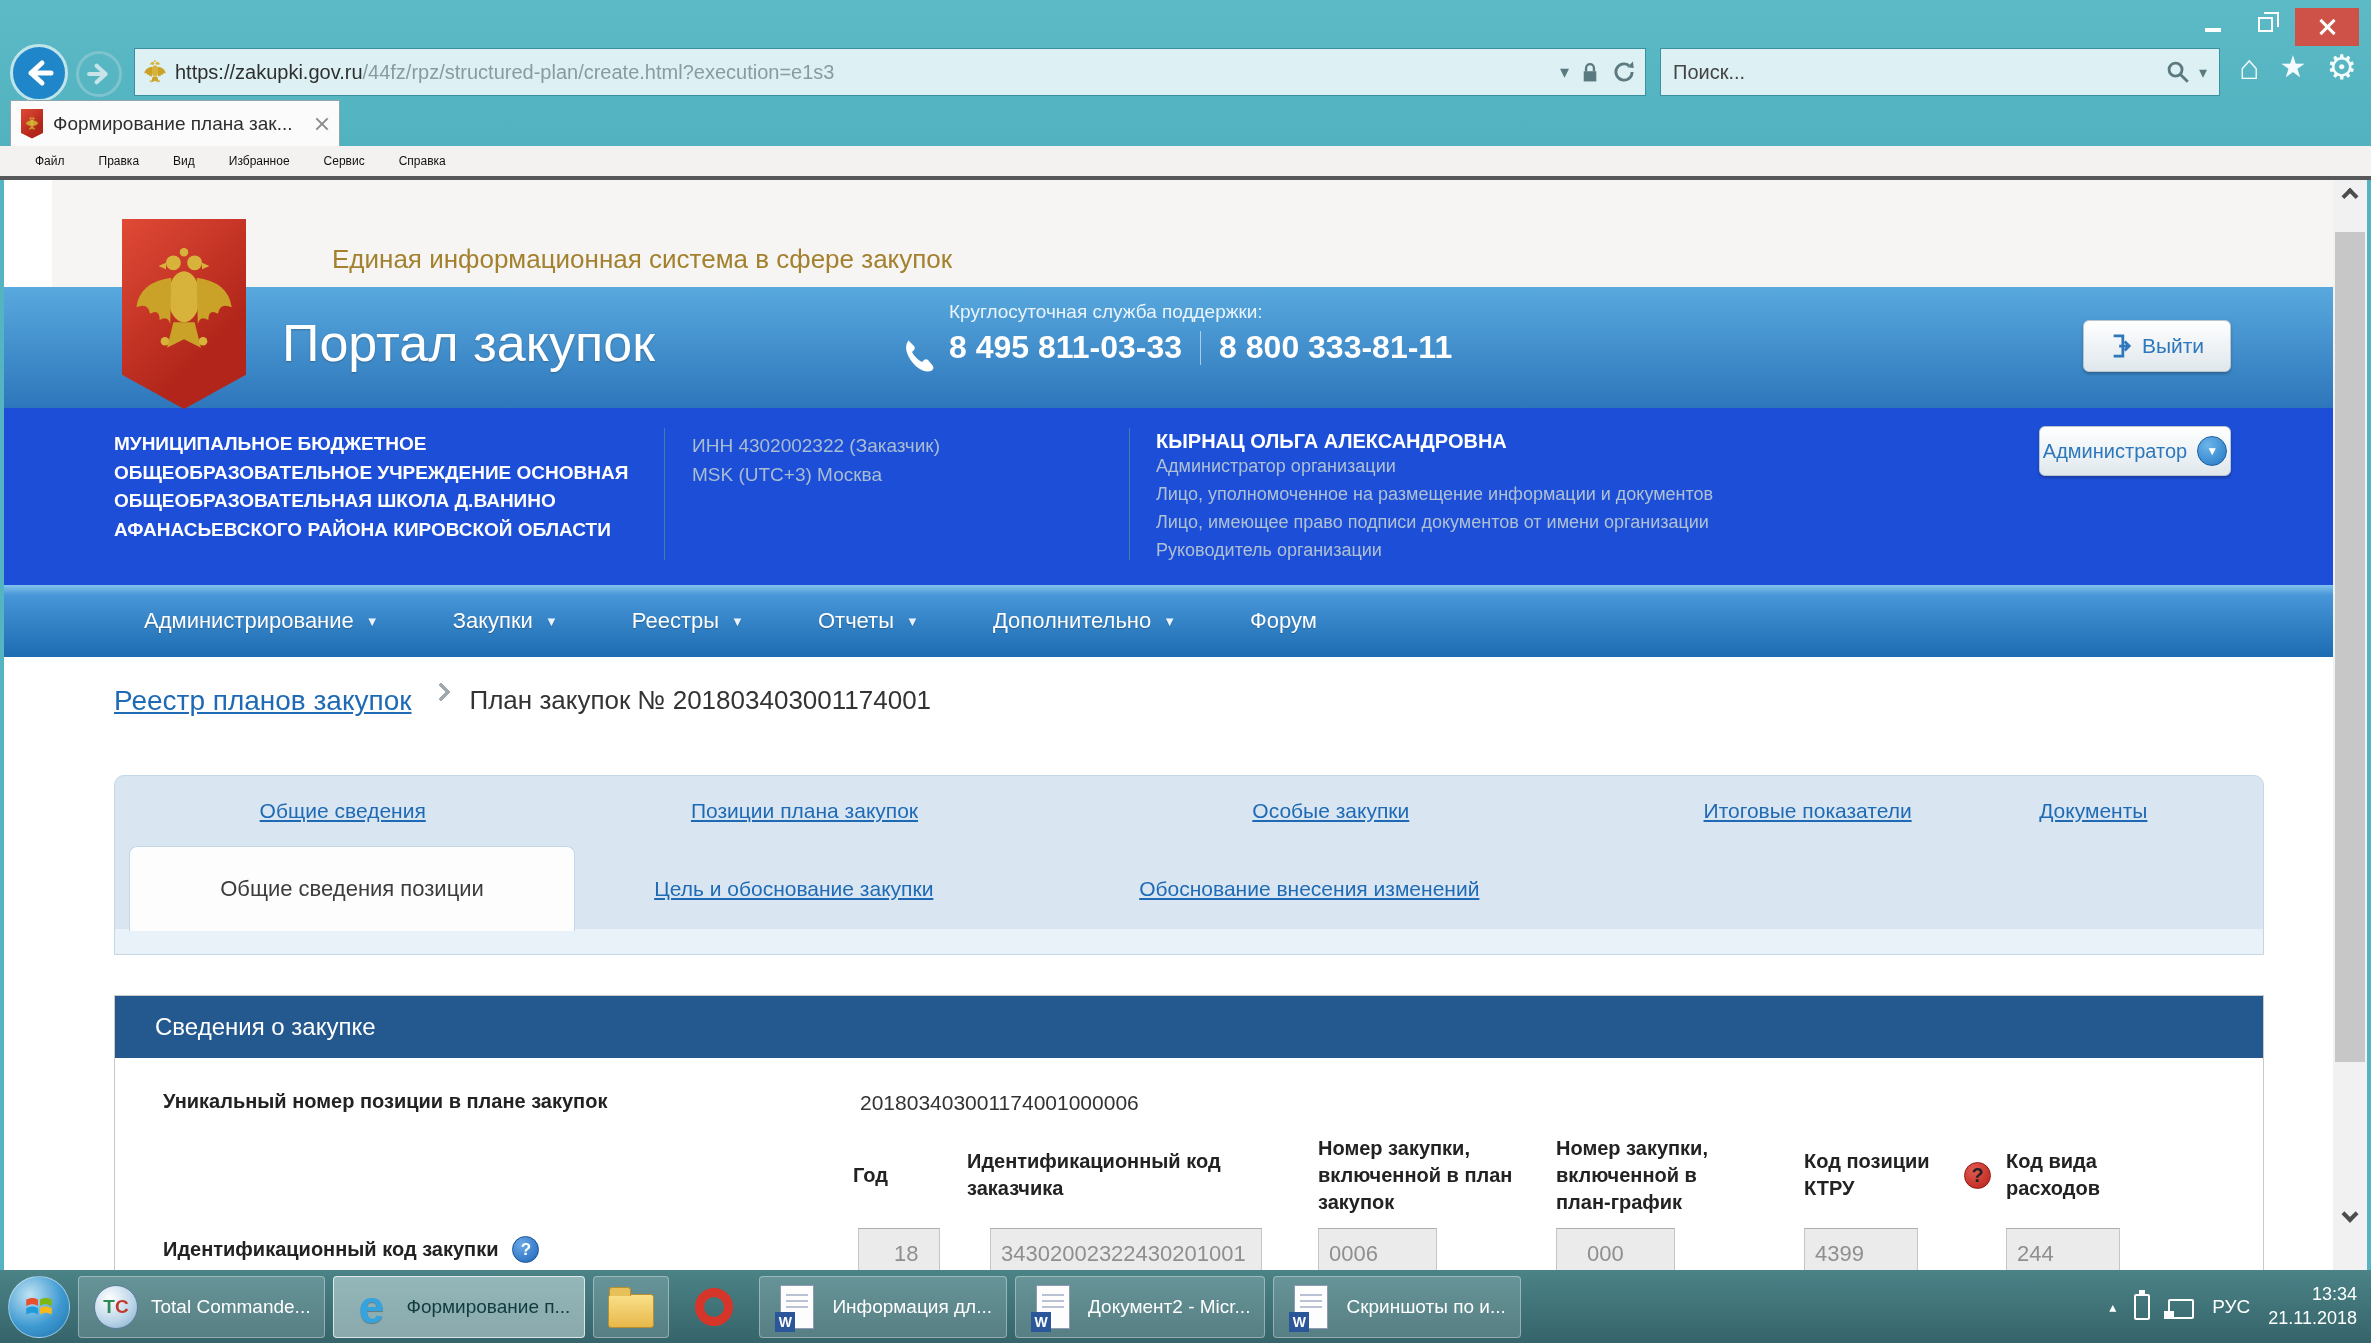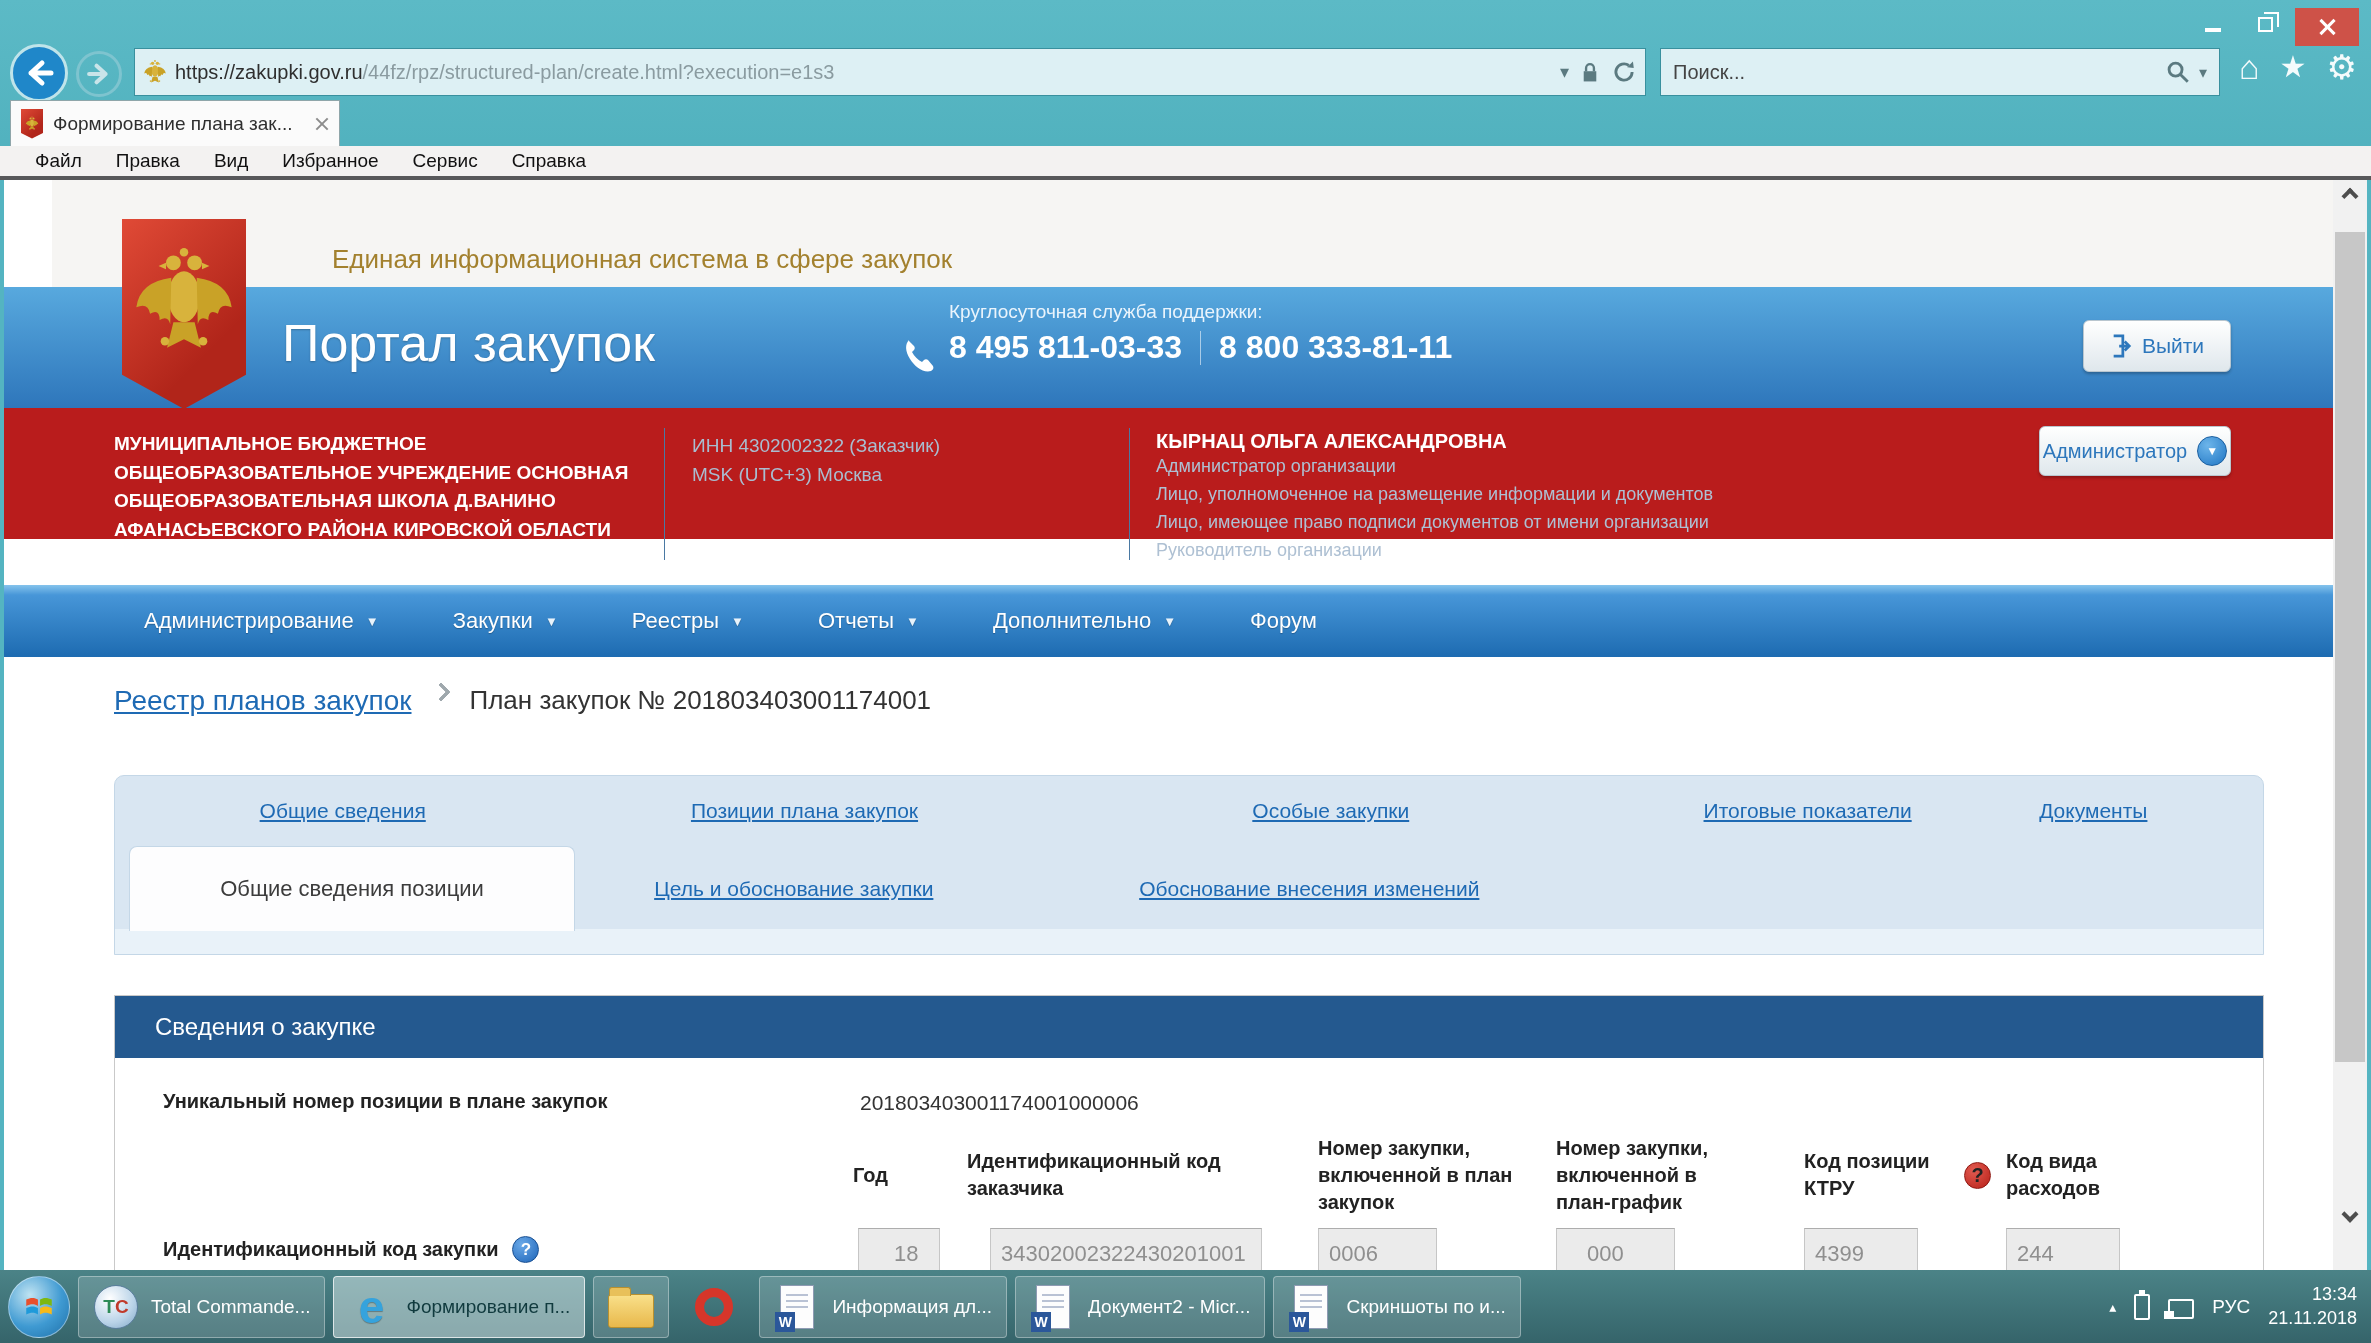--- a/index.html
+++ b/index.html
@@ -39,41 +39,41 @@
   .tabrow { position:absolute; left:0; top:100px; width:2371px; height:46px; }
   .btab { position:absolute; left:10px; top:0; width:330px; height:46px; background:#fbfbfb; border:1px solid #8fa6aa; border-bottom:none;
       display:flex; align-items:center; gap:10px; padding:0 10px; }
   .btab .title { font-size:19px; color:#2f2f2f; white-space:nowrap; overflow:hidden; }
   .tab-x { position:relative; width:14px; height:14px; margin-left:auto; opacity:.55; }
   .tab-x:before,.tab-x:after { content:""; position:absolute; left:6px; top:-1px; width:2px; height:16px; background:#333; }
   .tab-x:before{ transform:rotate(45deg);} .tab-x:after{ transform:rotate(-45deg);}
 
   .menubar { position:absolute; left:0; top:146px; width:2371px; height:34px; background:#f3f2f1;
      display:flex; align-items:center; gap:0; padding-left:18px; border-bottom:4px solid #57585a; }
-  .menubar span { font-size:19px; color:#111; padding:0 17px; }
+  .menubar span { font-size:12px; color:#111; padding:0 17px; }
 
   
   .page { position:absolute; left:4px; right:4px; top:180px; height:1090px; background:#fff; overflow:hidden; }
 
   .band-top { position:absolute; left:0; top:0; width:100%; height:107px; background:#f6f5f3;margin-left:48px; }
   .gold-line { position:absolute; left:280px; top:64px; font-size:26px; color:#a3812e; }
 
   .band-blue { position:absolute; left:0; top:107px; width:100%; height:121px; background:linear-gradient(#58a9de,#2e76bb); }
   .portal-title { position:absolute; left:278px; top:26px; font-size:52px; color:#fff; letter-spacing:0px; text-shadow:0 1px 2px rgba(0,0,0,.25); }
   .support { position:absolute; left:945px; top:14px; color:#fff; }
   .support .lbl { font-size:19px; color:#eaf4fc; }
   .phones { display:flex; align-items:center; gap:18px; margin-top:6px;text-align:right; }
   .phone-num { font-size:32px; font-weight:bold; color:#fff; }
   .phone-sep { width:1px; height:34px; background:rgba(255,255,255,.55); }
   .phone-ico { position:absolute; left:-48px; top:34px; }
   .btn-white { background:linear-gradient(#ffffff,#dfe7ec); border:1px solid #b9c6cf; border-radius:6px;
      box-shadow:0 2px 3px rgba(0,0,0,.25); color:#2d77bc; display:flex; align-items:center; justify-content:center; gap:10px; }
   .logout { position:absolute; right:136px; top:33px; width:148px; height:52px; font-size:21px; }
 
-  .band-dark { position:absolute; left:0; top:228px; width:100%; height:131px; background:#b91c1c; }
+  .band-dark { position:absolute; left:0; top:228px; width:100%; height:177px; background:#1d4ed8; }
   .org-name { position:absolute; left:110px; top:22px; width:530px; font-size:19px; font-weight:bold; color:#fff; line-height:1.5; }
   .vdiv { position:absolute; top:20px; height:132px; width:1px; background:#4a79a3; }
   .org-col2 { position:absolute; left:688px; top:24px; width:420px; font-size:19px; color:#a9bdd0; line-height:1.5; }
   .user-col { position:absolute; left:1152px; top:22px; width:760px; }
   .user-name { font-size:20px; font-weight:bold; color:#fff; }
   .user-roles div { font-size:18px; color:#aec0d3; line-height:1.55; }
   .edit-btn { position:absolute; right:136px; top:18px; width:192px; height:50px; font-size:20px; }
   .blue-circle { width:30px; height:30px; border-radius:50%; background:radial-gradient(circle at 35% 30%,#6db5ea,#2076c4); border:1px solid #1b5fa0;
      display:flex; align-items:center; justify-content:center; color:#fff; font-size:12px; }
 

